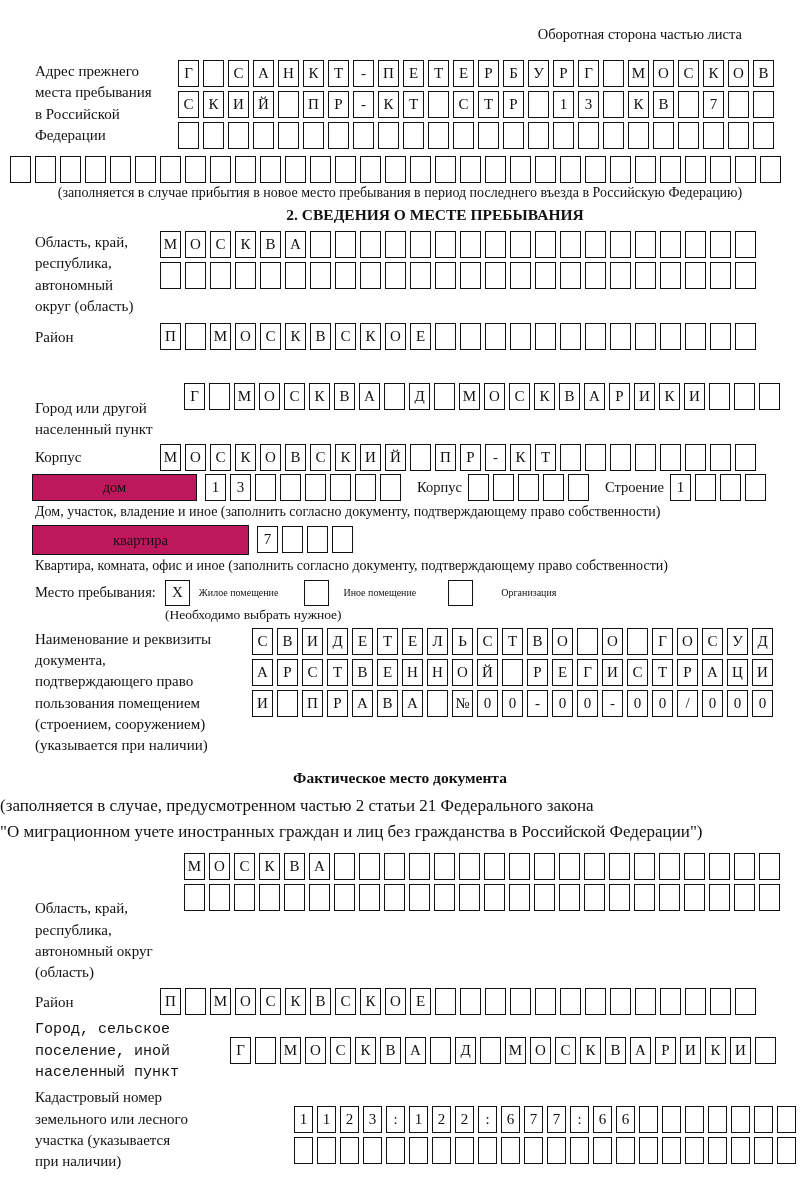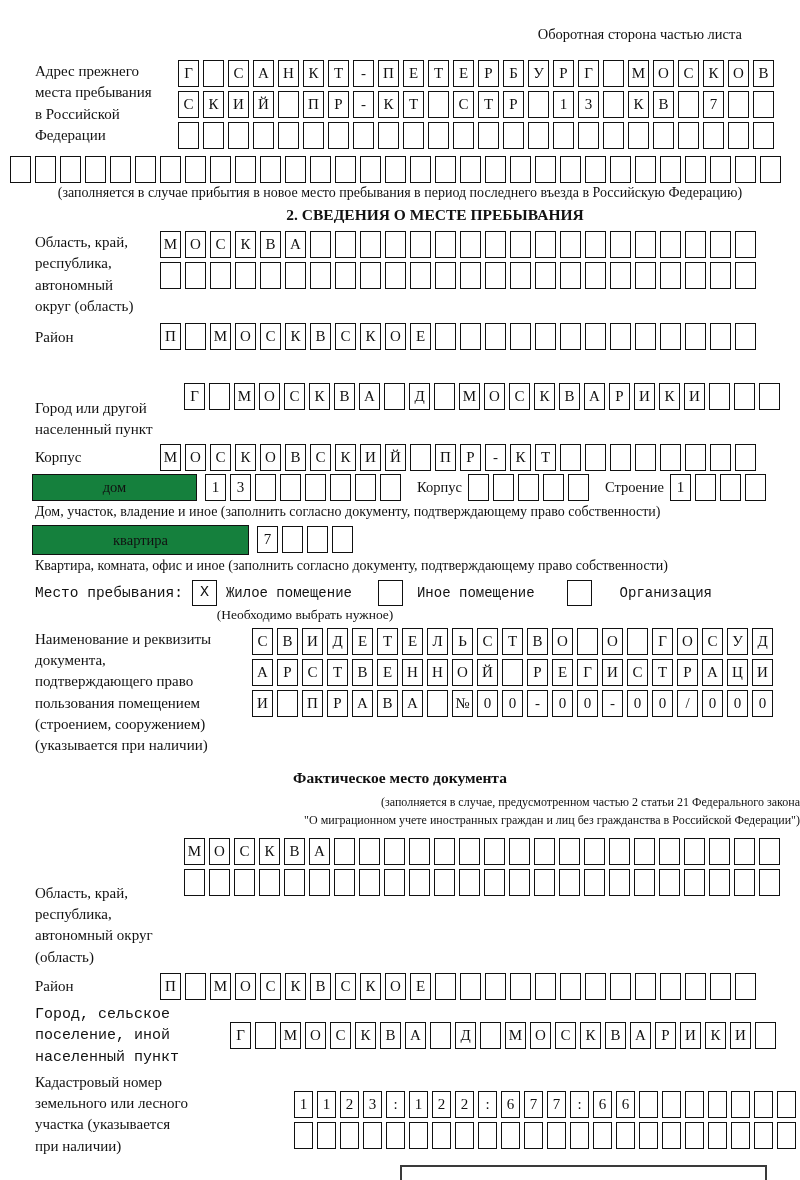--- a/index.html
+++ b/index.html
@@ -28,35 +28,35 @@
     vertical-align:top;background:#fff;
   }
   .sm .cell{width:19px;}
   .fullrow{margin-left:-25px;margin-top:1px;}
   .caption{font-size:14px;margin:2px 0 5px 0;white-space:nowrap;}
   .center800{width:800px;margin-left:-35px;text-align:center;}
   .h-bold{font-weight:bold;font-size:15.5px;}
   .sect-title{margin:4px 0 7px 0;}
   .widebox{
     display:inline-block;box-sizing:border-box;border:1.6px solid #111;height:27px;
-    text-align:center;font-size:14.5px;line-height:25px;vertical-align:top;flex:none;background:#15803d;
+    text-align:center;font-size:14.5px;line-height:25px;vertical-align:top;flex:none;background:#be185d;
   }
   .dombox{width:165px;margin-left:-3px;}
   .kvbox{width:217px;height:30px;line-height:28px;margin-left:-3px;}
   .gap8{width:8px;flex:none;}
   .inline-label{font-size:14.5px;flex:none;margin:0 6px 0 12px;}
   .checkbox{
     display:inline-block;box-sizing:border-box;width:25px;height:26px;border:1.6px solid #111;
     text-align:center;font-size:15px;line-height:23px;flex:none;background:#fff;
   }
-  .stay-row{margin-top:6px;margin-bottom:1px;font-family:Liberation Mono, monospace;}
+  .stay-row{margin-top:6px;margin-bottom:1px;}
   .stay-label{font-size:14.5px;flex:none;margin-right:9px;}
-  .opt-label{font-size:14px;flex:none;}
-  .choose-note{font-size:13.5px;width:280px;margin-left:130px;text-align:center;margin-bottom:5px;}
-  .fact-note{font-size:12px;text-align:right;line-height:1.55;}
+  .opt-label{font-size:10px;flex:none;}
+  .choose-note{font-size:13.5px;width:280px;margin-left:130px;text-align:left;margin-bottom:5px;}
+  .fact-note{font-size:17px;text-align:left;line-height:1.55;}
   .mt12{margin-top:12px;}
   .stampbox{width:363px;height:176px;border:2px solid #3a3a3a;margin-left:365px;margin-top:8px;background:#fff;}
 </style>
 </head>
 <body>
 
 <div class="page">
 
   <div class="top-note">Оборотная сторона частью листа</div>
 

